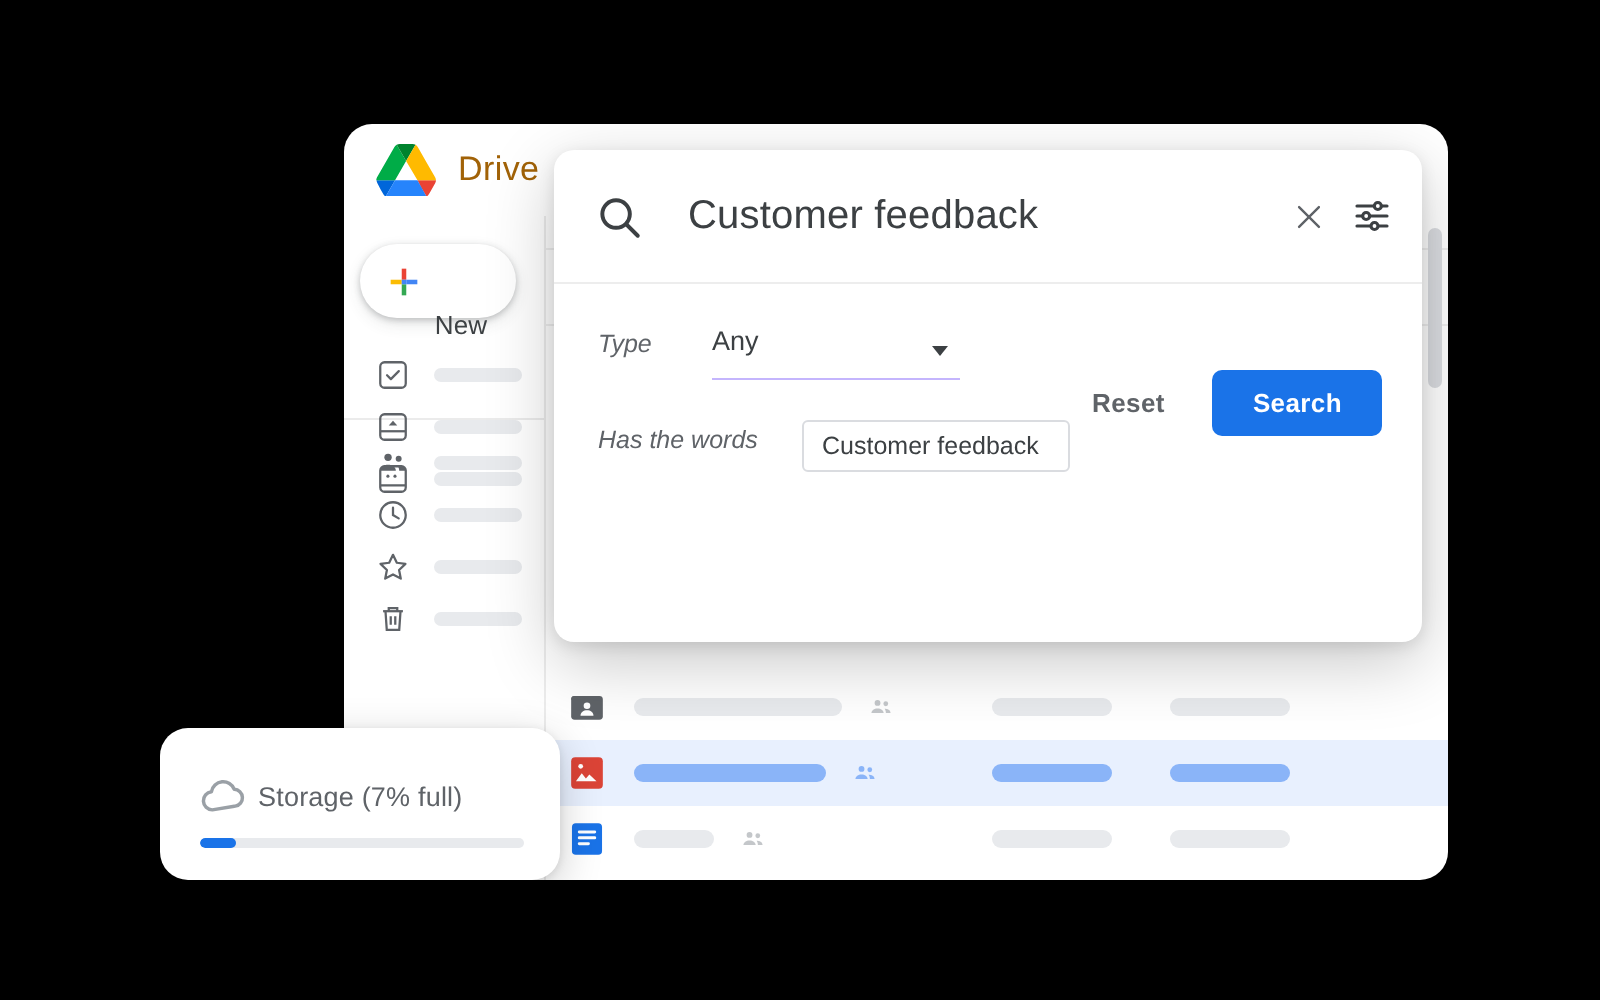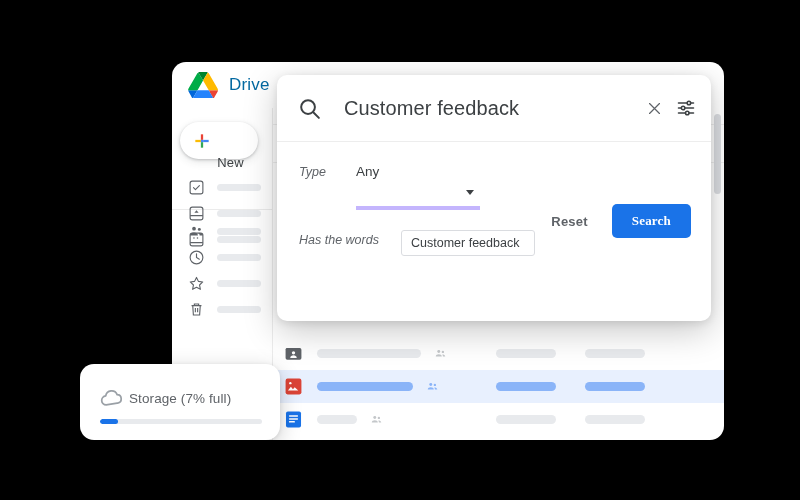--- a/index.html
+++ b/index.html
@@ -37,21 +37,21 @@
     height: 46px;
     display: flex;
     align-items: center;
     padding-left: 16px;
     box-sizing: border-box;
   }
   #drive-logo { width: 30px; height: 26px; display:block; }
   #drive-wordmark {
     margin-left: 11px;
     font-size: 17px;
-    color: #0369a1;
+    color: #a16207;
     letter-spacing: 0.2px;
   }
 
   
   #drive-sidebar {
     position: absolute;
     left: 0;
     top: 46px;
     width: 100px;
     bottom: 0;
@@ -249,22 +249,22 @@
     color: #5f6368;
     padding-top: 3px;
     font-style: italic;
   }
   .field-label.lbl-sm { width: 57px; flex: 0 0 57px; }
   .field-label.lbl-lg { width: 102px; flex: 0 0 102px; }
 
   .select-wrap {
     position: relative;
     width: 124px;
-    border-bottom: 4px solid #c4b5fd;
-    padding-bottom: 26px;
+    border-bottom: 1px solid #c4b5fd;
+    padding-bottom: 9px;
     cursor: pointer;
   }
   .select-value {
     font-size: 13.5px;
     color: #3c4043;
   }
   .caret {
     position: absolute;
     right: 6px;
     bottom: 11px;
@@ -305,21 +305,21 @@
     font-weight: 700;
     padding: 8px 12px;
     cursor: pointer;
     border-radius: 4px;
     letter-spacing: 0.2px;
   }
   #search-button {
     background: #1a73e8;
     border: none;
     border-radius: 5px;
-    font-family: Liberation Serif, serif;
+    font-family: Liberation Sans, sans-serif;
     font-size: 13px;
     color: #ffffff;
     font-weight: 600;
     padding: 9px 20px;
     cursor: pointer;
     letter-spacing: 0.2px;
   }
 
   
   #storage-card {

